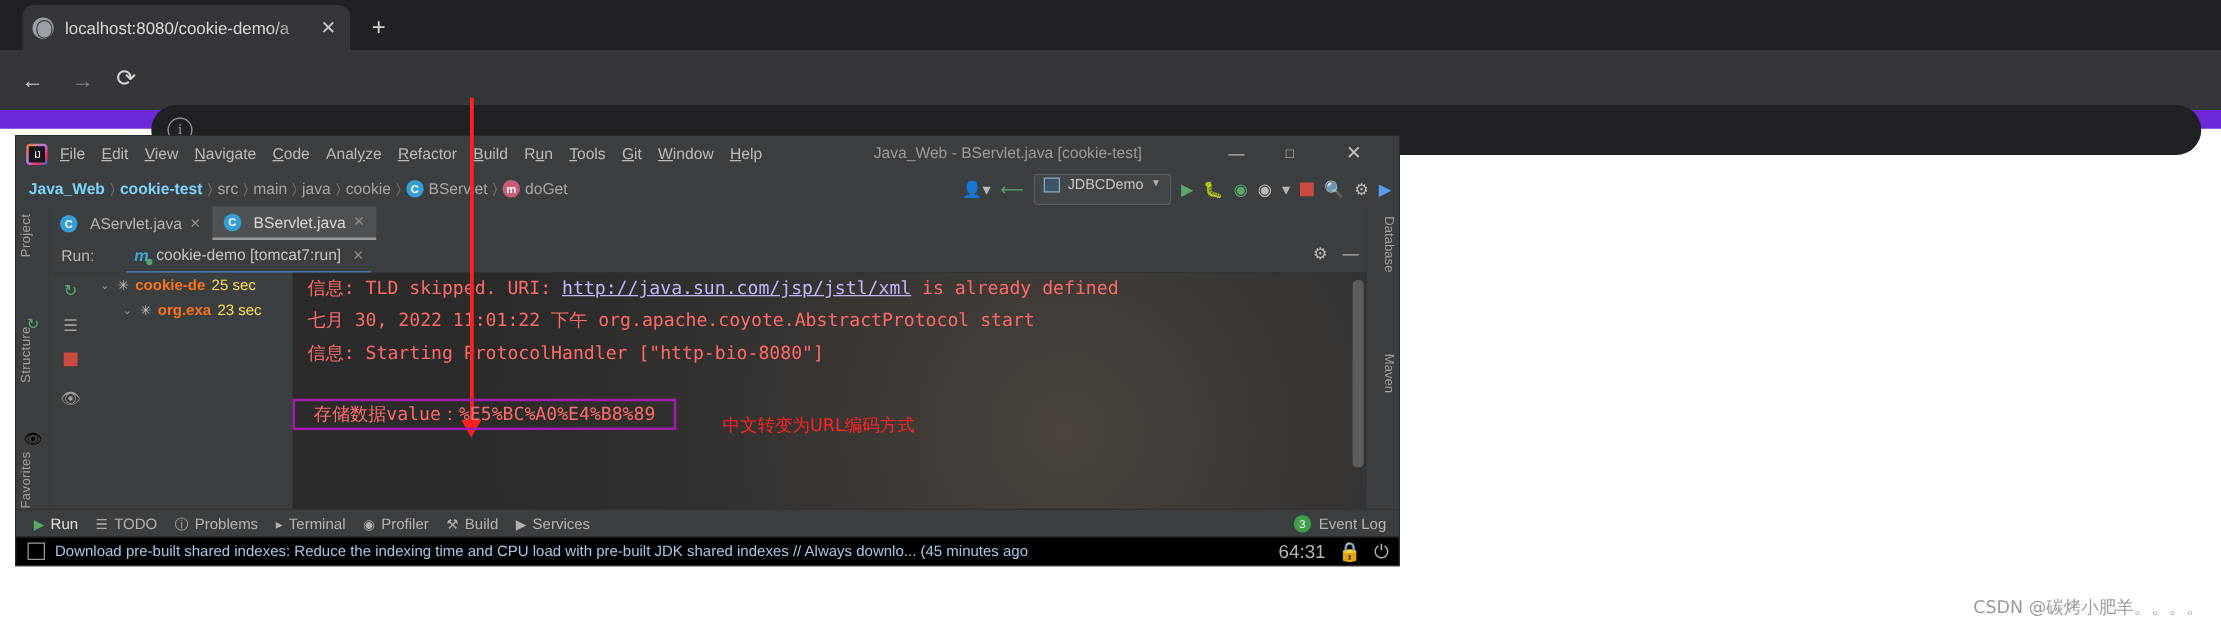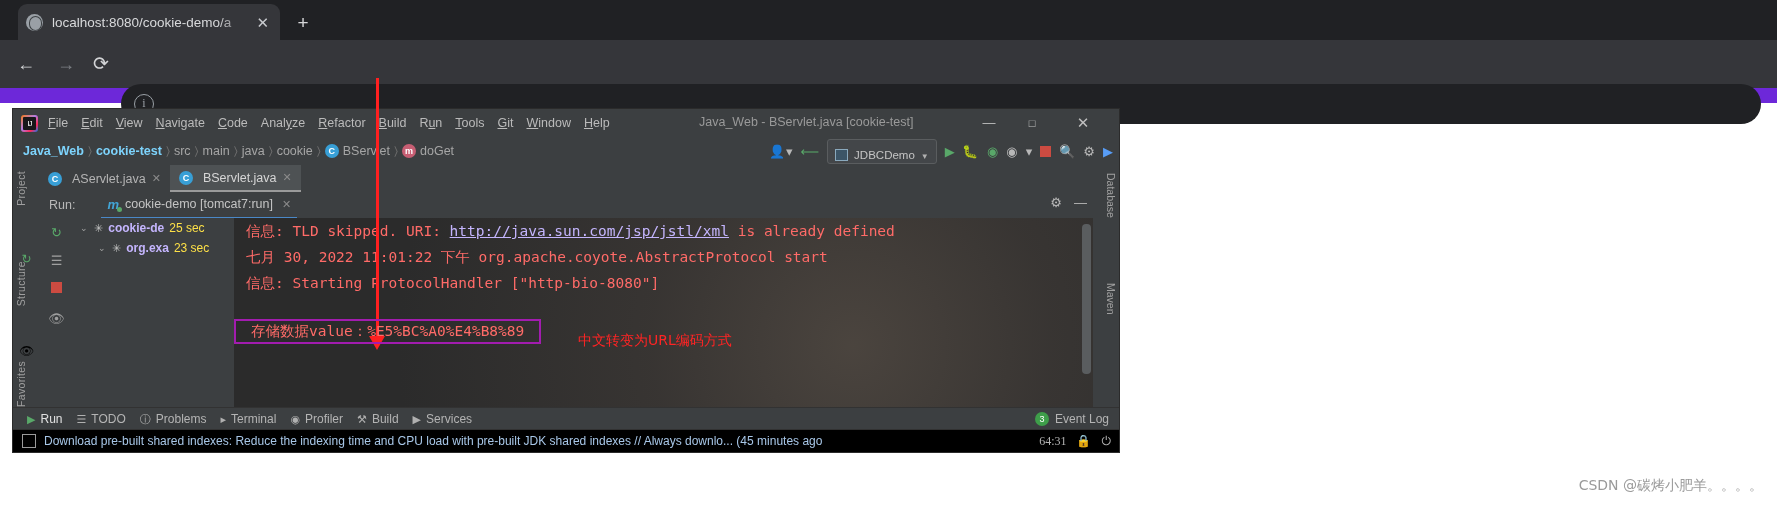--- a/index.html
+++ b/index.html
@@ -59,21 +59,21 @@
   .crumbs{display:flex;align-items:center;margin-left:10px;gap:4px;}
   .crumbs .c{color:#a6a6a6;font-size:12.5px;white-space:nowrap;}
   .crumbs .c.strong{color:#7dd3fc;font-weight:bold;}
   .crumbs .sep{color:#6f6f6f;font-size:12px;}
   .badge{width:14px;height:14px;border-radius:50%;display:inline-block;color:#fff;font-size:9px;
        line-height:14px;text-align:center;margin-right:4px;vertical-align:middle;font-weight:bold;}
   .badge.cls{background:#389fd6;}
   .badge.mtd{background:#c75e73;}
   .tb-right{position:absolute;right:6px;top:0;height:28px;display:flex;align-items:center;gap:8px;}
   .ticon{color:#b8b8b8;font-size:13px;line-height:1;}
-  .runcfg{display:flex;align-items:flex-end;gap:6px;border:1px solid #5a5d5f;border-radius:3px;
+  .runcfg{display:flex;align-items:flex-start;gap:6px;border:1px solid #5a5d5f;border-radius:3px;
        padding:2px 7px;height:19px;background:#434649;}
   .runcfg .sq{width:11px;height:10px;border:1.4px solid #8aa9bd;background:#3c5567;flex:none;}
   .runcfg .nm{color:#c5c5c5;font-size:11.5px;white-space:nowrap;}
   .runcfg .cv{color:#b0b0b0;font-size:8px;}
   .grn{color:#59a869;font-size:13px;}
   .red-sq{width:11px;height:11px;background:#cc4b41;display:inline-block;}
   .ide-body{position:relative;height:287px;background:#3c3f41;}
   .leftrail{position:absolute;left:0;top:0;width:26px;height:287px;background:#3c3f41;border-right:1px solid #323232;}
   .rail-v{position:absolute;left:2px;color:#a0a0a0;font-size:10.5px;writing-mode:vertical-rl;
        transform:rotate(180deg);white-space:nowrap;letter-spacing:.3px;}
@@ -98,21 +98,21 @@
   .run-tab .t{color:#c4c4c4;font-size:12.5px;white-space:nowrap;}
   .run-tab .x{color:#8b8b8b;font-size:11px;margin-left:3px;}
   .hdr-right{position:absolute;right:6px;top:4px;display:flex;gap:12px;align-items:center;}
   .run-main{position:absolute;left:0;top:26px;right:0;bottom:0;}
   .run-toolcol{position:absolute;left:0;top:0;width:35px;bottom:0;background:#3c3f41;}
   .rt-ic{position:absolute;left:9px;width:17px;height:17px;text-align:center;line-height:17px;font-size:13px;}
   .treecol{position:absolute;left:35px;top:0;width:160px;bottom:0;background:#3c3f41;}
   .tnode{display:flex;align-items:center;gap:5px;font-size:12px;white-space:nowrap;padding:3px 0 3px 6px;}
   .tnode .arw{color:#a0a0a0;font-size:9px;width:9px;}
   .tnode .spin{color:#c0c0c0;font-size:11px;}
-  .tnode .nm{color:#c4b5fd;font-weight:bold;}
+  .tnode .nm{color:#f97316;font-weight:bold;}
   .tnode .tm{color:#fde047;font-weight:normal;}
   .console{position:absolute;left:195px;top:0;right:0;bottom:22px;background:#2b2b2b;overflow:hidden;
        font-family:"DejaVu Sans Mono",monospace;}
   .console .bgfade{position:absolute;inset:0;opacity:.20;
        background:radial-gradient(circle at 72% 60%,#c9a98c 0%,#6b5b50 32%,#2b2b2b 72%);}
   .cline{position:relative;color:#ff6b68;font-size:14.5px;white-space:nowrap;padding-left:12px;line-height:26px;}
   .cline a{color:#c4b5fd;text-decoration:underline;}
   .boxline{position:absolute;left:234px;top:319px;border:2px solid #a21caf;padding:1px 15px;}
   .boxline span{color:#ff6b68;font-size:14.5px;font-family:"DejaVu Sans Mono",monospace;white-space:nowrap;}
   .annot{position:absolute;left:578px;top:332px;color:#ff2424;font-size:14px;white-space:nowrap;
@@ -129,21 +129,21 @@
   .bbtn.sel{color:#e0e0e0;}
   .bbtn .bic{font-size:11px;}
   .eventlog{position:absolute;right:10px;display:flex;align-items:center;gap:6px;color:#b4b4b4;font-size:12px;}
   .ebadge{width:14px;height:14px;border-radius:50%;background:#3e9e4a;color:#fff;font-size:9px;
        line-height:14px;text-align:center;}
   .statusbar{position:absolute;left:0;bottom:0;width:100%;height:22px;background:#000000;
        display:flex;align-items:center;border-top:1px solid #323232;}
   .stat-ic{width:12px;height:12px;border:1.3px solid #9a9a9a;margin-left:9px;flex:none;}
   .stat-txt{color:#a8c7e8;font-size:12px;margin-left:8px;white-space:nowrap;}
   .stat-right{position:absolute;right:8px;display:flex;align-items:center;gap:10px;}
-  .stat-right .s{color:#b4b4b4;font-size:12px;font-family:Liberation Serif, serif;}
+  .stat-right .s{color:#b4b4b4;font-size:15px;}
   
   .arrow{position:absolute;left:376px;top:78px;width:3px;height:265px;background:#ff2020;}
   .arrowhead{position:absolute;left:369px;top:336px;width:0;height:0;
        border-left:8px solid transparent;border-right:8px solid transparent;border-top:14px solid #ff2020;}
   .watermark{position:absolute;right:14px;bottom:18px;color:#9a9a9a;font-size:14px;
        font-family:"DejaVu Sans","Liberation Sans",sans-serif;white-space:nowrap;}
 </style>
 </head>
 <body>
 

